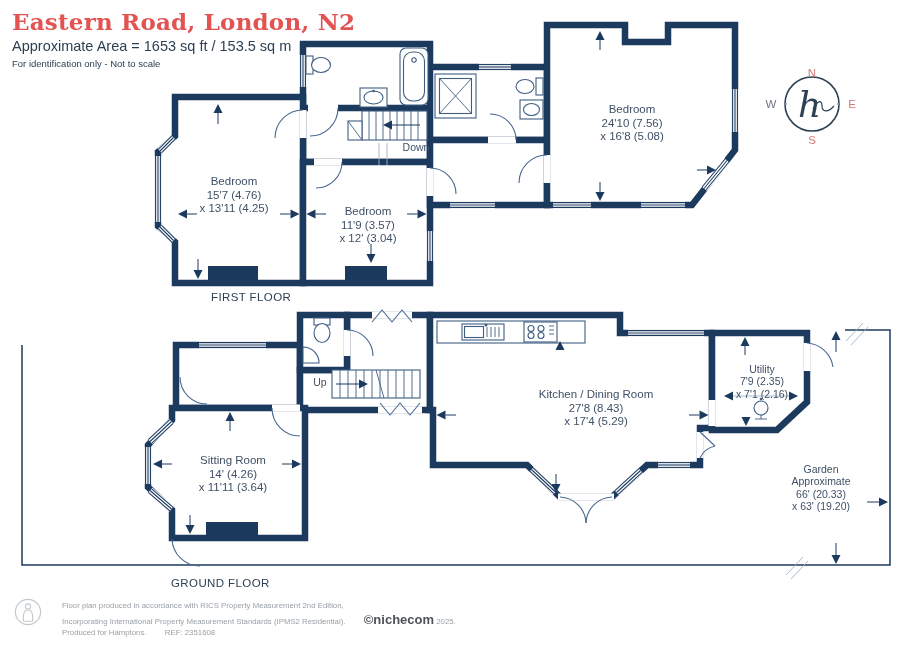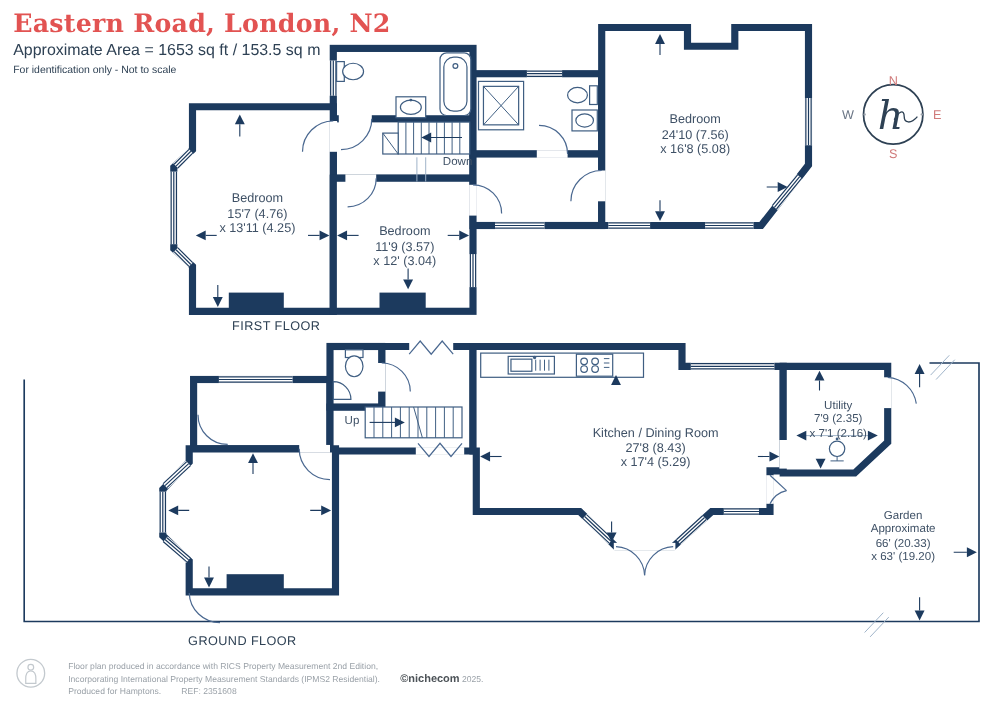--- a/index.html
+++ b/index.html
@@ -31,21 +31,21 @@
   .room-label{position:absolute;transform:translateX(-50%);text-align:center;
               color:var(--label-text);font-size:11.5px;line-height:1.18;white-space:nowrap;}
   .room-label span{display:block;}
   .room-label.small{font-size:10.5px;margin-top:12px;}
   .floor-label{position:absolute;color:var(--heading-text);font-size:11.5px;letter-spacing:0.4px;}
   .stair-label{position:absolute;transform:translateX(-50%);font-size:10.5px;color:var(--label-text);}
   .cmp{font-size:11.5px;fill:var(--compass-red);}
   .cmp.dark{fill:#6b7686;}
   .footer{position:absolute;left:62px;top:601px;font-size:7.8px;line-height:1.32;
           color:var(--footer-text);}
-  .footer .brand{color:#4d5358;font-weight:700;font-size:10px;}
+  .footer .brand{color:#4d5358;font-weight:700;font-size:13px;}
   .footer .ref-gap{display:inline-block;width:14px;}
   .footer-icon{position:absolute;left:14px;top:598px;}
 </style>
 </head>
 <body>
 
 <div class="page">
 
   <svg class="plan-svg" width="912" height="645" viewBox="0 0 912 645">
 
@@ -418,20 +418,25 @@
     <span>x 12' (3.04)</span>
   </div>
   <div class="room-label" style="left:632px;top:103px;">
     <span>Bedroom</span>
     <span>24'10 (7.56)</span>
     <span>x 16'8 (5.08)</span>
   </div>
   <div class="stair-label" style="left:416px;top:141px;text-align:center;">Down</div>
   <div class="floor-label" style="left:171px;top:291px;padding-left:40px;">FIRST FLOOR</div>
 
+  <div class="room-label" style="left:233px;top:454px;">
+    <span>Sitting Room</span>
+    <span>14' (4.26)</span>
+    <span>x 11'11 (3.64)</span>
+  </div>
   <div class="room-label" style="left:596px;top:388px;">
     <span>Kitchen / Dining Room</span>
     <span>27'8 (8.43)</span>
     <span>x 17'4 (5.29)</span>
   </div>
   <div class="room-label small" style="left:762px;top:351px;">
     <span>Utility</span>
     <span>7'9 (2.35)</span>
     <span>x 7'1 (2.16)</span>
   </div>

